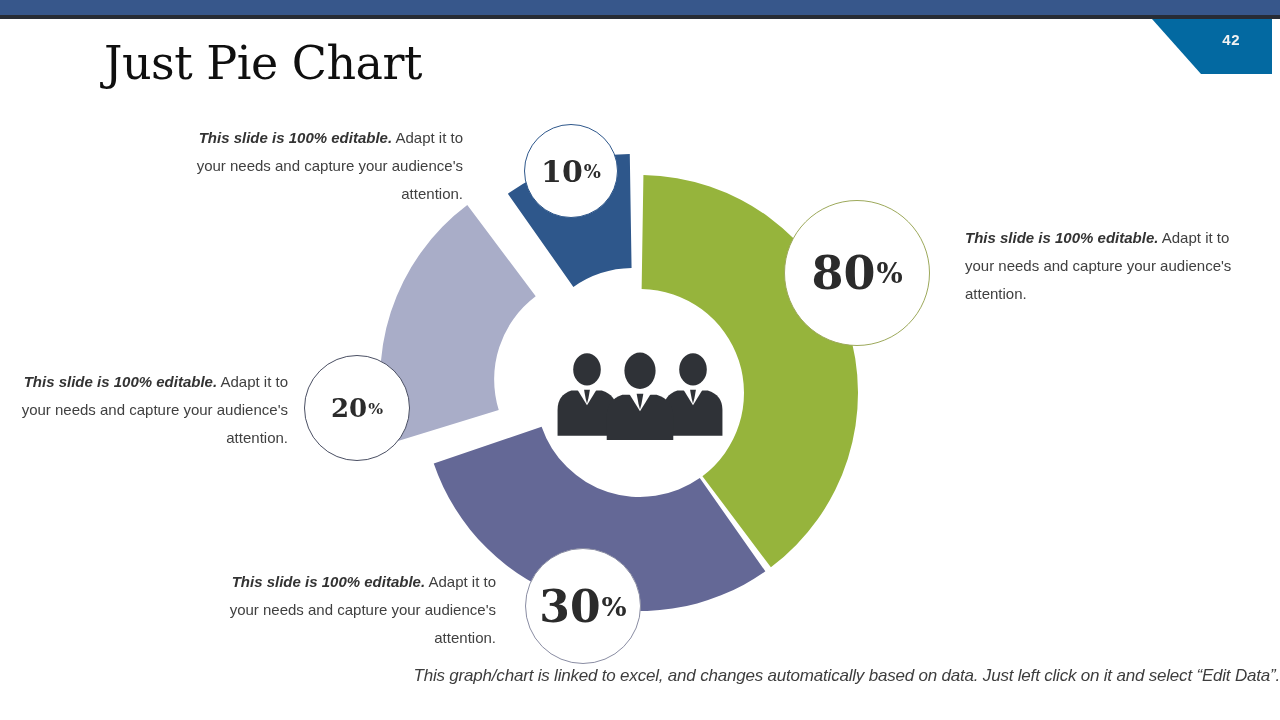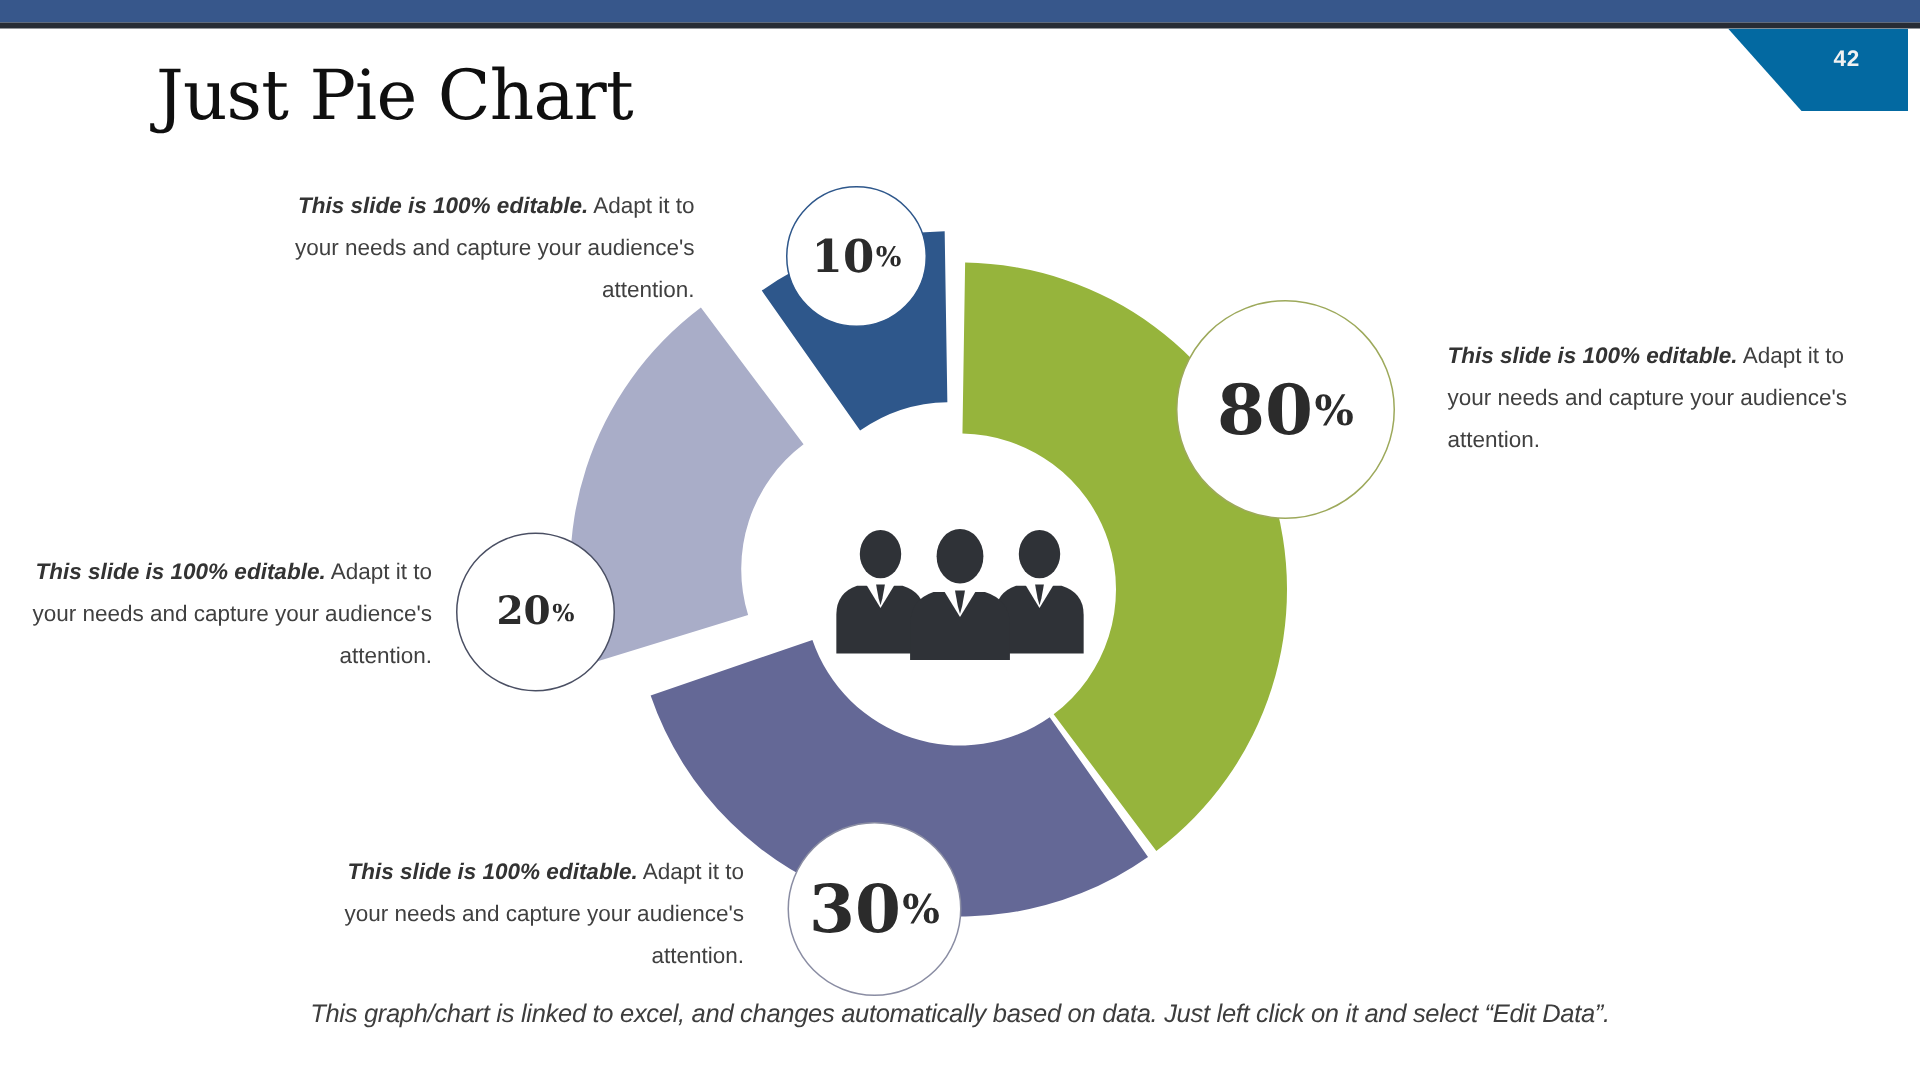--- a/index.html
+++ b/index.html
@@ -39,21 +39,21 @@
     font-family:"DejaVu Serif",serif;font-weight:bold;color:#2b2b2b;
   }
   .pct-ring .unit{font-size:.6em;margin-left:1px;}
   .ring-40{left:784px;top:200px;width:144px;height:144px;font-size:46px;}
   .ring-30{left:525px;top:548px;width:114px;height:114px;font-size:44px;}
   .ring-20{left:304px;top:355px;width:104px;height:104px;font-size:26px;}
   .ring-10{left:524px;top:124px;width:92px;height:92px;font-size:30px;}
   .center-icon{position:absolute;left:555px;top:345px;z-index:2;}
   
   .footer-note{
-    position:absolute;left:0;top:666px;width:1280px;text-align:center;
+    position:absolute;left:0;top:666px;width:1280px;text-align:right;
     font-size:17px;font-style:italic;color:#3d3d3d;letter-spacing:-.2px;
   }
 </style>
 <style>.center-icon .wh{fill:#ffffff;} .center-icon use{color:#2F3237;}</style></head>
 <body>
 
 <div class="top-bar"></div>
 <div class="top-line"></div>
 <div class="page-tab">
   <span class="page-num">42</span>

